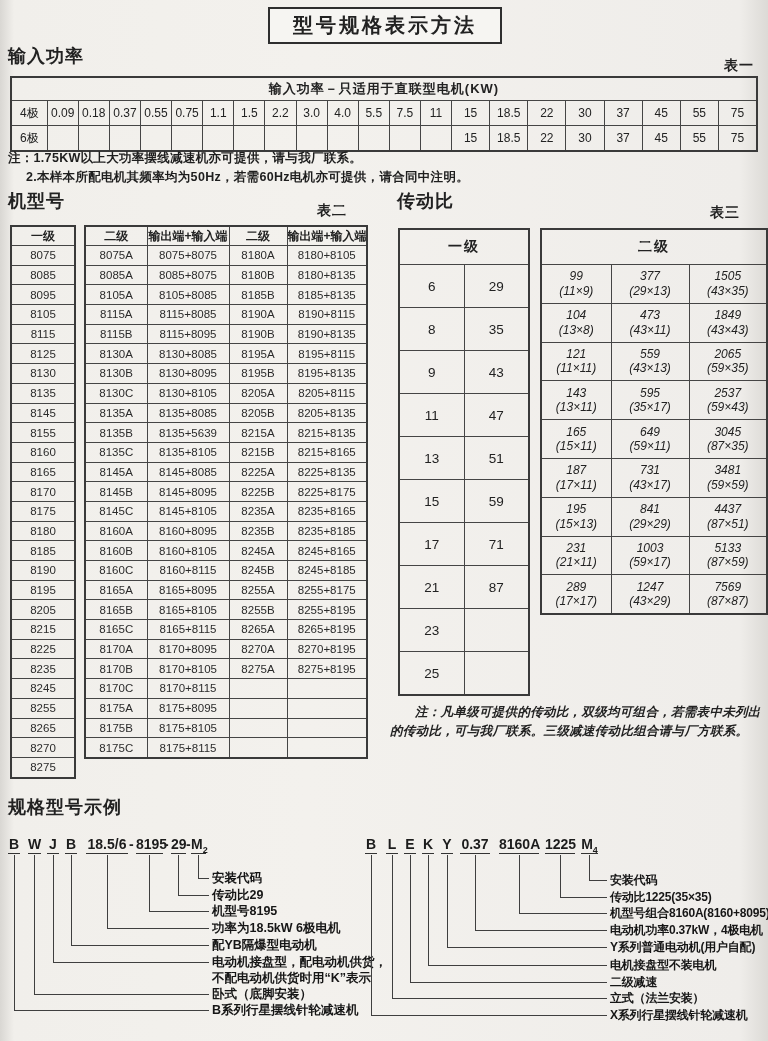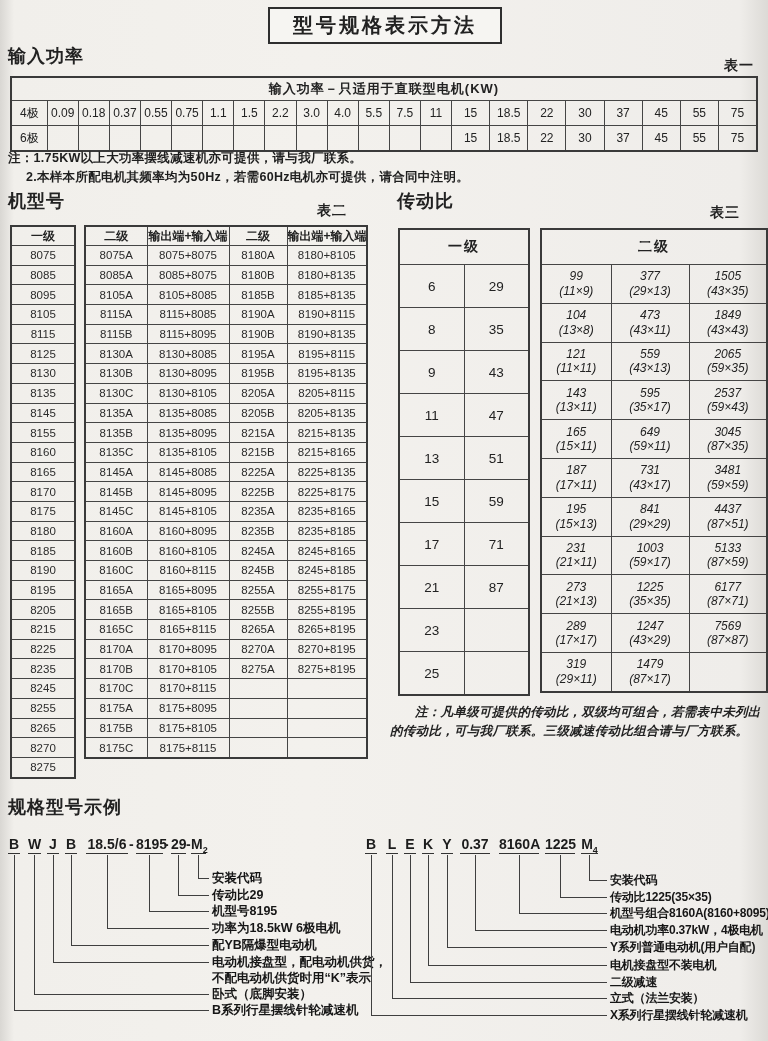--- a/index.html
+++ b/index.html
@@ -302,21 +302,21 @@
           <td>8205+8115</td>
         </tr>
         <tr>
           <td>8135A</td>
           <td>8135+8085</td>
           <td>8205B</td>
           <td>8205+8135</td>
         </tr>
         <tr>
           <td>8135B</td>
-          <td>8135+8095</td>
+          <td>8135+5639</td>
           <td>8215A</td>
           <td>8215+8135</td>
         </tr>
         <tr>
           <td>8135C</td>
           <td>8135+8105</td>
           <td>8215B</td>
           <td>8215+8165</td>
         </tr>
         <tr>
@@ -515,33 +515,23 @@
           <td>195<br>(15×13)</td>
           <td>841<br>(29×29)</td>
           <td>4437<br>(87×51)</td>
         </tr>
         <tr>
           <td>231<br>(21×11)</td>
           <td>1003<br>(59×17)</td>
           <td>5133<br>(87×59)</td>
         </tr>
         <tr>
-          <td>273<br>(21×13)</td>
-          <td>1225<br>(35×35)</td>
-          <td>6177<br>(87×71)</td>
-        </tr>
-        <tr>
           <td>289<br>(17×17)</td>
           <td>1247<br>(43×29)</td>
           <td>7569<br>(87×87)</td>
-        </tr>
-        <tr>
-          <td>319<br>(29×11)</td>
-          <td>1479<br>(87×17)</td>
-          <td></td>
         </tr>
       </tbody>
   </table>
 
   <div class="note3">注：凡单级可提供的传动比，双级均可组合，若需表中未列出的传动比，可与我厂联系。三级减速传动比组合请与厂方联系。</div>
 
   <div class="sec" style="left:8px;top:795px">规格型号示例</div>
 
   <span class="seg" style="left:8px;width:12px">B</span>
   <span class="seg" style="left:28px;width:13px">W</span>

